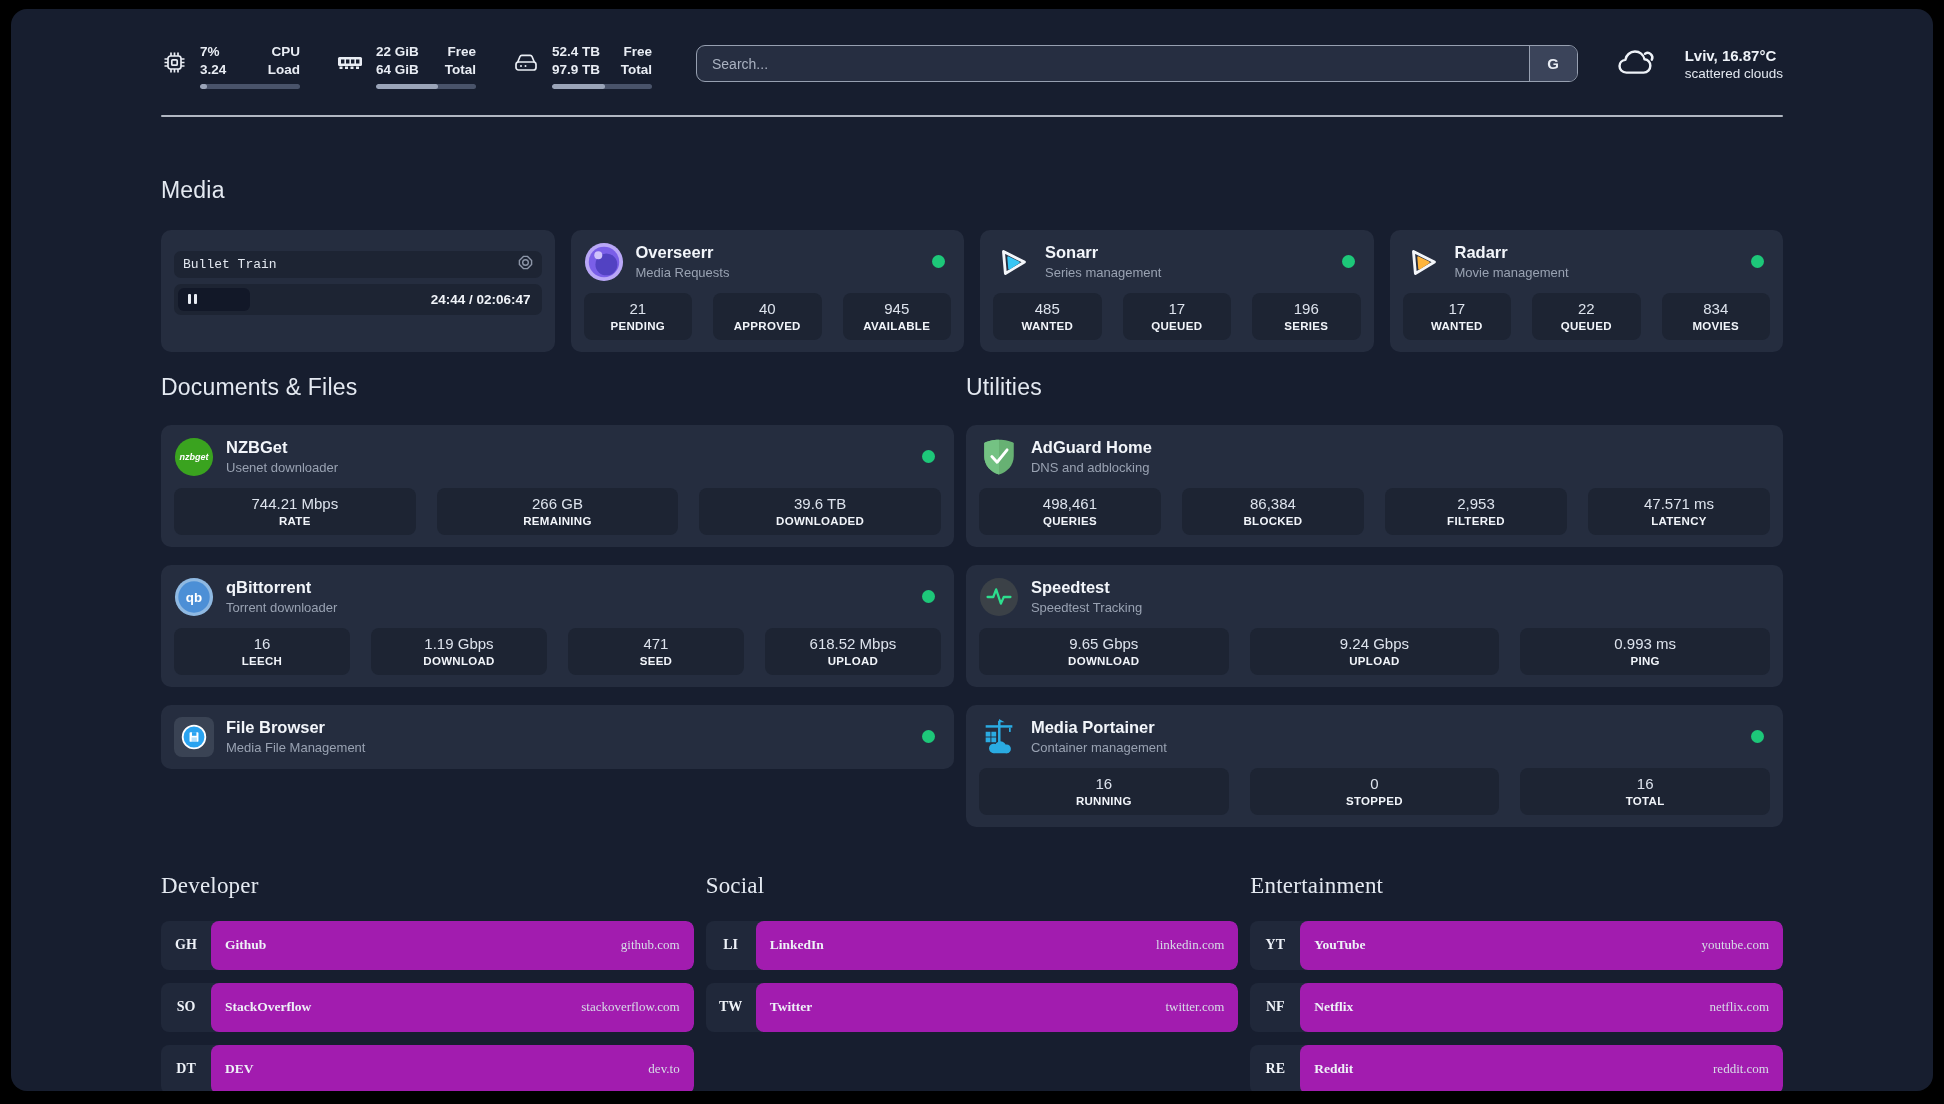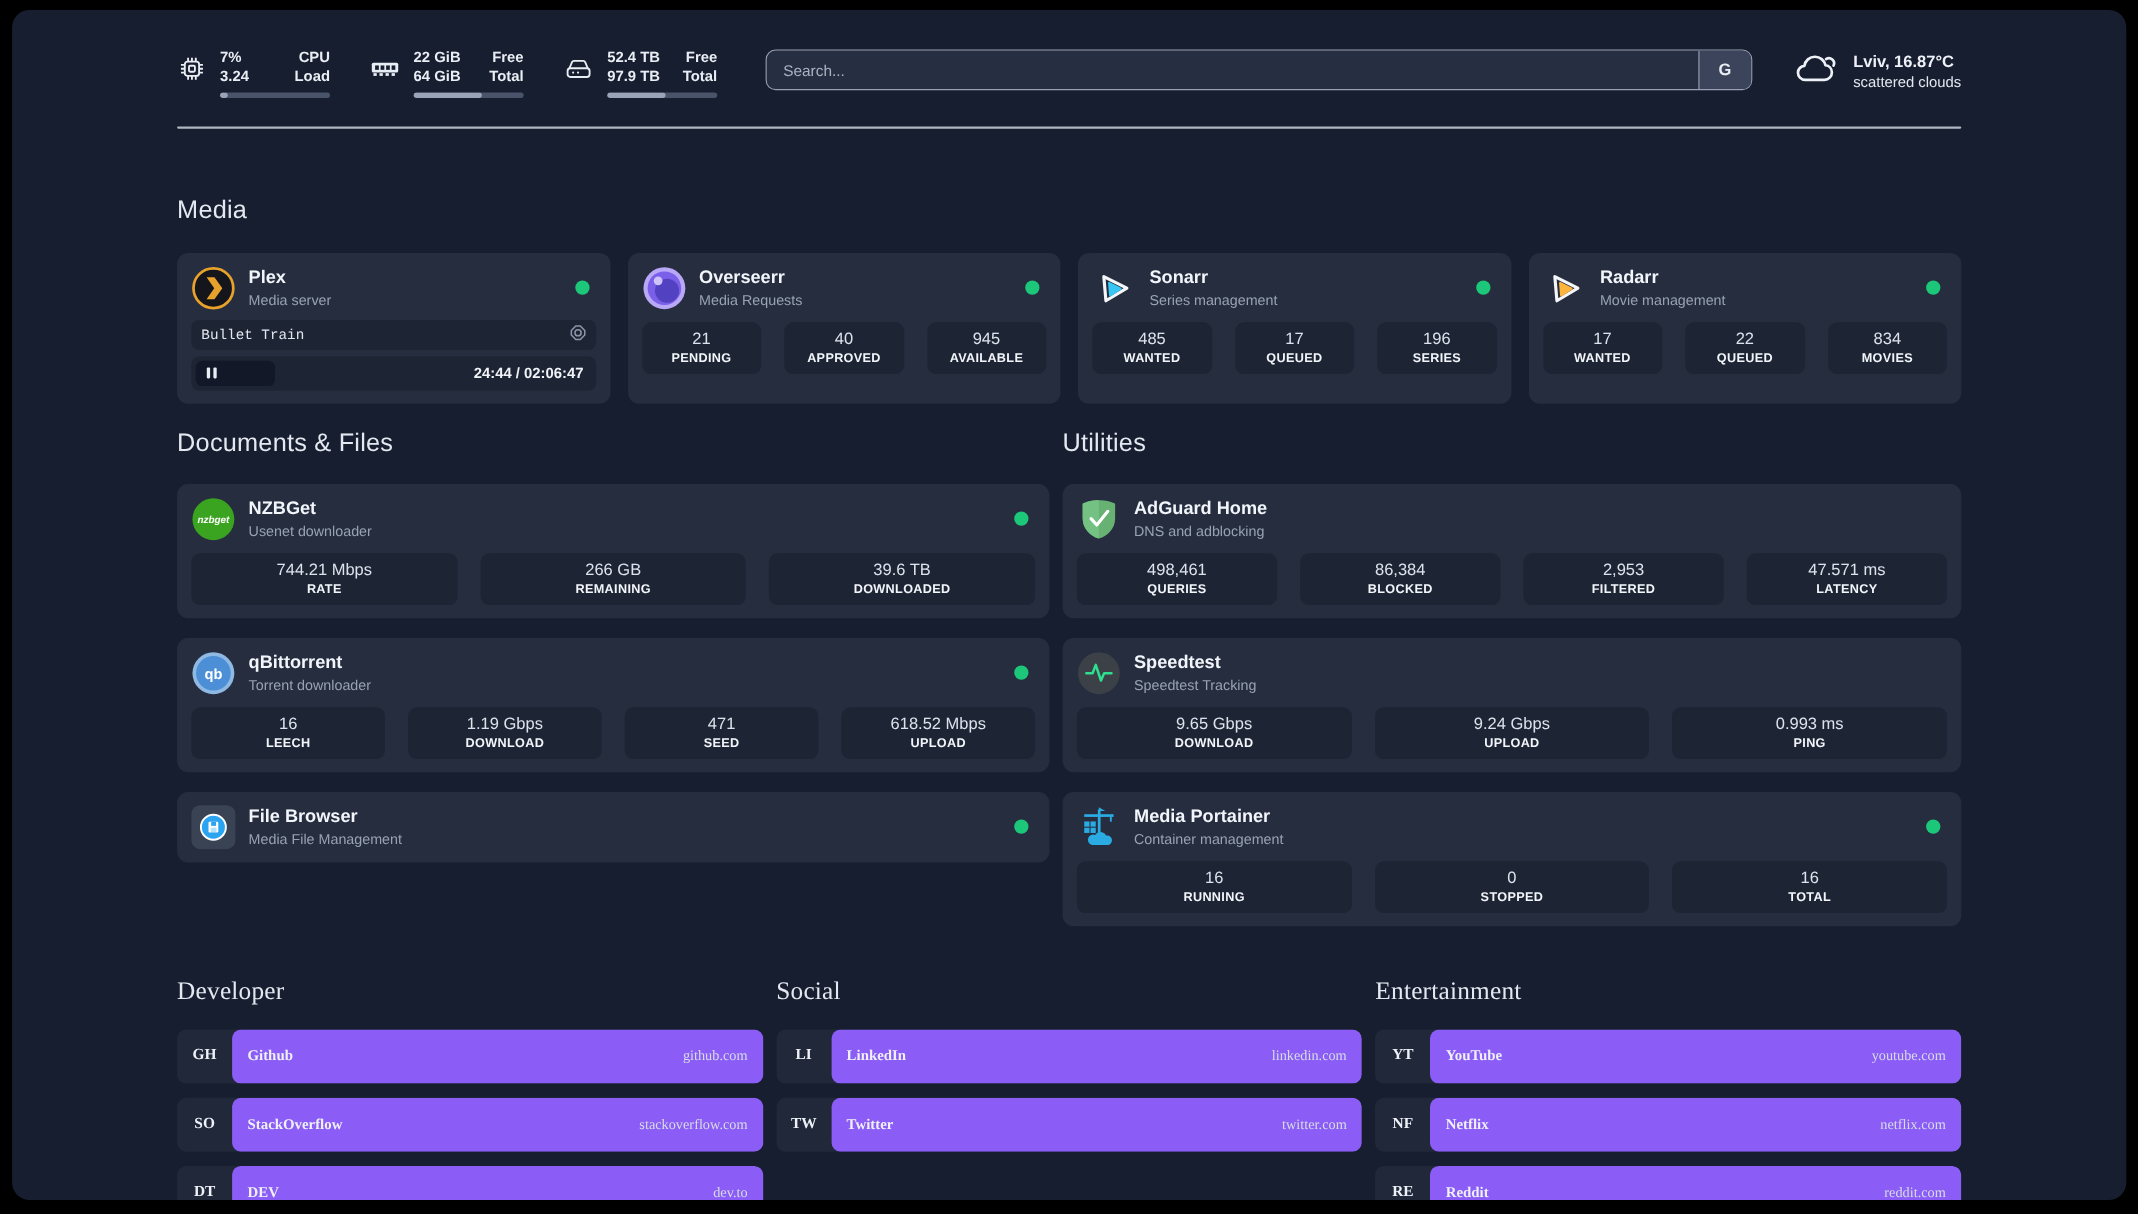--- a/index.html
+++ b/index.html
@@ -17,21 +17,21 @@
   .m-col { display:flex; flex-direction:column; font-size:13.5px; color:#e9edf4; line-height:1.35; font-weight:600; }
   .m-col.labels { text-align:right; }
   .m-bar { margin-top:5px; height:5px; border-radius:3px; background:#49536a; overflow:hidden; }
   .m-fill { height:100%; border-radius:3px; background:#9aa4b8; }
 
   .searchbar { flex:1; height:37px; margin-top:2px; margin-right:38px; display:flex; align-items:stretch; background:#262e41; border:1px solid #97a0b1; border-radius:9px; overflow:hidden;gap:36px; }
   .searchbar input { flex:1; background:transparent; border:none; outline:none; color:#d5dbe6; font-size:14px; padding:0 15px; font-family:"Liberation Sans", sans-serif; }
   .searchbar input::placeholder { color:#aab2c1; }
   .g-btn { width:48px; background:#3b445a; border-left:1px solid #97a0b1; color:#e9edf4; display:flex; align-items:center; justify-content:center; font-size:15px; font-weight:700; cursor:pointer; }
 
-  .weather { display:flex; align-items:center; gap:14px; margin-top:2px; }
+  .weather { display:flex; align-items:center; gap:29px; margin-top:2px; }
   .w-text { color:#eef2f8; }
   .w-line1 { font-size:15px; font-weight:600; }
   .w-line2 { font-size:13.5px; color:#e2e7ef; margin-top:2px; }
 
   .divider { margin:26px 0 0; height:1.5px; background:#ccd2dc; opacity:.85; border-radius:1px; }
 
   
   .section-title { font-size:23px; font-weight:500; color:#e4e9f1; letter-spacing:.2px; }
   .media-title { margin:60px 0 26px; }
   .mid-title { margin:22px 0 24px; }
@@ -60,21 +60,21 @@
   .player { margin-top:9px; }
   .player-title-row { background:#1d2433; border-radius:7px; padding:4px 9px; display:flex; justify-content:space-between; align-items:center; font-size:13px; color:#e2e7ef;font-family:Liberation Mono, monospace; }
   .player-bar-row { margin-top:6px; background:#1d2433; border-radius:7px; padding:4px; display:flex; justify-content:space-between; align-items:center; }
   .pause-pill { width:72px; height:23px; background:#121828; border-radius:6px; display:flex; align-items:center; padding-left:10px; gap:3px; cursor:pointer; }
   .pause-pill span { display:block; width:3px; height:10px; background:#e9edf4; border-radius:1px; }
   .player-time { font-size:13.5px; font-weight:700; color:#f0f3f8; padding-right:7px; }
 
   
   .link-row { display:flex; align-items:stretch; background:#20283a; border-radius:8px; height:49px; margin-bottom:13px; overflow:hidden; cursor:pointer; }
   .link-abbr { width:50px; display:flex; align-items:center; justify-content:center; font-size:14px; font-weight:700; color:#eef2f8; }
-  .link-main { flex:1; background:#8b5cf6; border-radius:8px; display:flex; justify-content:space-between; align-items:center; padding:13px 14px; }
+  .link-main { flex:1; background:#a21caf; border-radius:8px; display:flex; justify-content:space-between; align-items:center; padding:13px 14px; }
   .link-name { font-size:13.5px; font-weight:600; color:#eef1f7; }
   .link-url { font-size:13px; color:#d7dde7; }
 
   .icon-tile { width:40px; height:40px; border-radius:8px; background:#3a4354; display:flex; align-items:center; justify-content:center; }
   svg text { font-family:"Liberation Sans", sans-serif; }
 </style>
 </head>
 <body>
 
 <div class="app">
@@ -185,33 +185,20 @@
       </div>
     </div>
 
     <div class="divider"></div>
 
     <div class="section-title media-title">Media</div>
 
     <div class="media-grid">
 
       <div class="card">
-        <div class="card-head">
-          <span class="app-icon">
-            <svg width="40" height="40" viewBox="0 0 42 42">
-              <circle cx="21" cy="21" r="19" fill="#15161c" stroke="#e8a22b" stroke-width="2.6"></circle>
-              <polygon points="14.5,10.5 22,10.5 29.5,21 22,31.5 14.5,31.5 21.8,21" fill="#e8a22b"></polygon>
-            </svg>
-          </span>
-          <div class="card-titles">
-            <div class="card-name">Plex</div>
-            <div class="card-sub">Media server</div>
-          </div>
-          <span class="status-dot"></span>
-        </div>
         <div class="player">
           <div class="player-title-row">
             <span>Bullet Train</span>
             <span>
               <svg width="15" height="15" viewBox="0 0 16 16" fill="none" stroke="#8d96a8" stroke-width="1.5">
                 <polygon points="5.8,1.5 10.2,1.5 14.5,5.8 14.5,10.2 10.2,14.5 5.8,14.5 1.5,10.2 1.5,5.8"></polygon>
                 <circle cx="8" cy="8" r="3"></circle>
               </svg>
             </span>
           </div>

